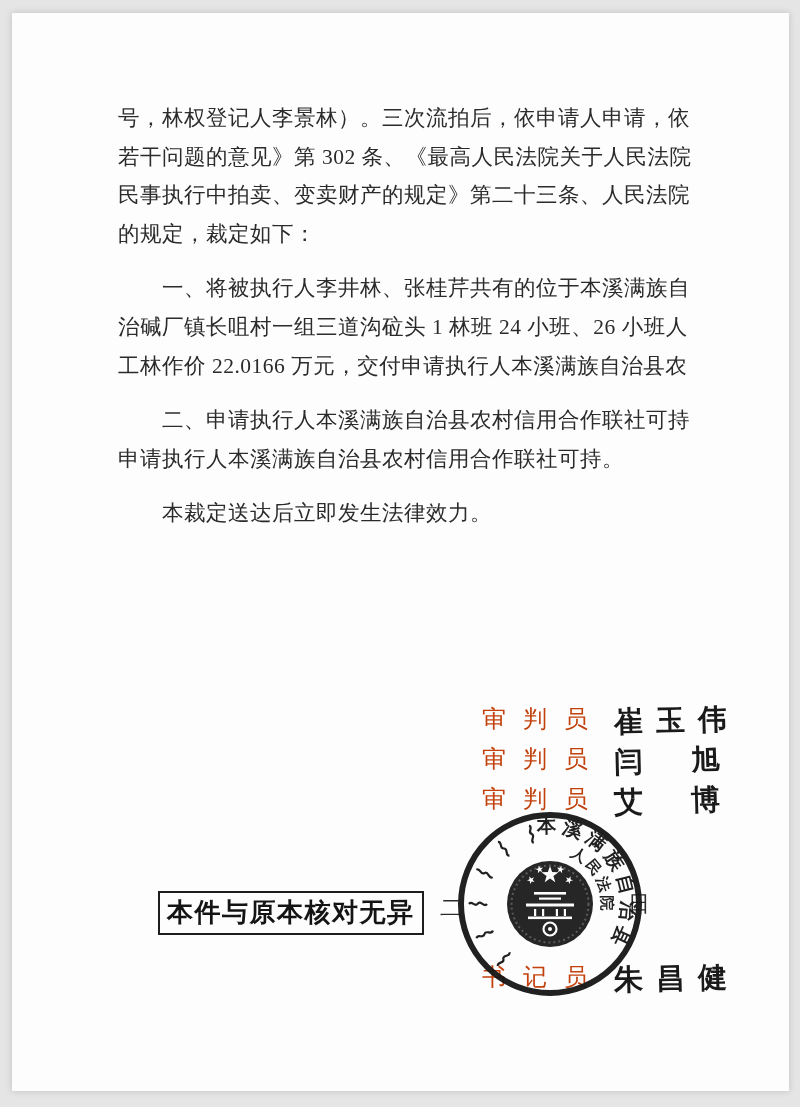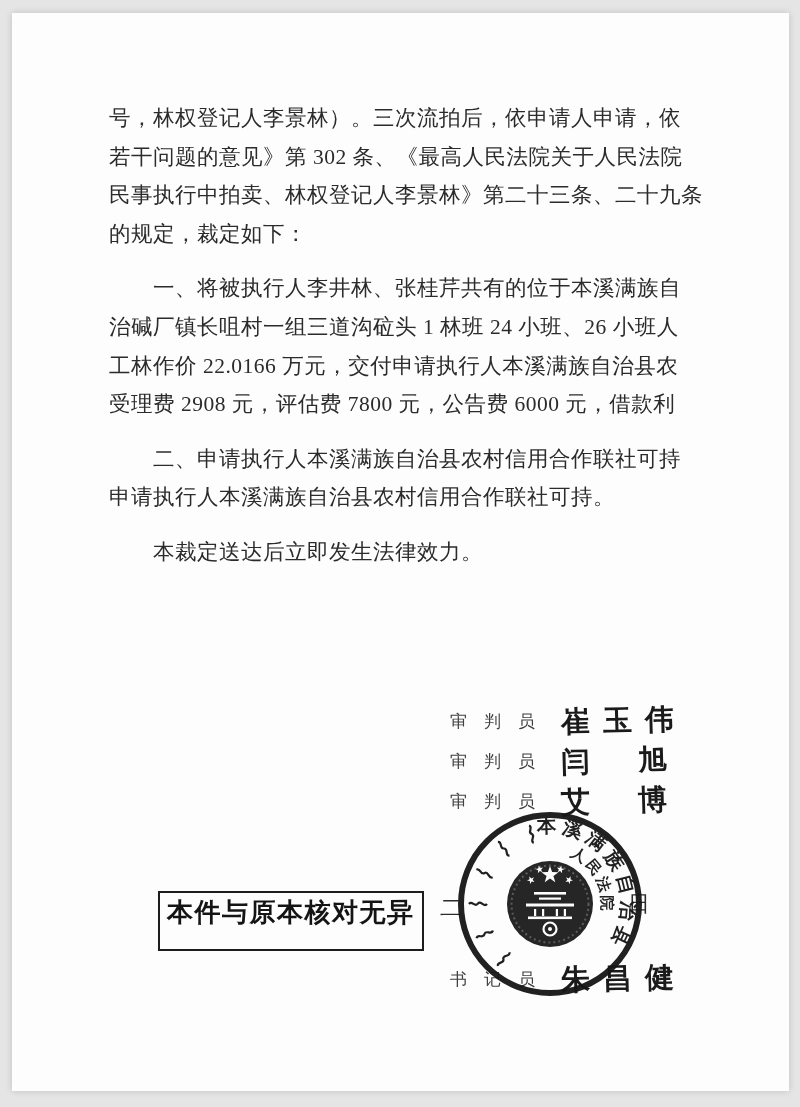--- a/index.html
+++ b/index.html
@@ -12,41 +12,42 @@
   .paper {
     position: absolute;
     left: 12px; top: 13px;
     width: 777px; height: 1078px;
     background: #fdfdfd;
     box-shadow: 0 0 7px rgba(0,0,0,0.16);
   }
   
   .body-text {
     position: absolute;
-    left: 97px; top: 86px;
+    left: 106px; top: 86px;
     width: 584px;
     font-size: 21.5px;
     line-height: 38.6px;
     color: #2b2b2b;
     letter-spacing: 0.5px;
   }
   .ln { white-space: nowrap; }
   .ln.indent { text-indent: 44px; margin-top: 16px; }
 
   
   .sig-row {
     position: absolute;
     left: 438px;
     white-space: nowrap;
     height: 40px;
   }
   .sig-role {
-    font-size: 17px;
+    font-size: 24px;
     letter-spacing: 17px;
-    color: #404040;
+    color: #c2410c;
+    margin-left: 32px;
   }
   .sig-name {
     display: inline-block;
     margin-left: 5px;
     font-size: 29px;
     font-weight: 700;
     letter-spacing: 13px;
     color: #1a1a1a;
     font-family: "DejaVu Sans", "Liberation Sans", sans-serif;
     transform: rotate(-1.5deg);
@@ -67,21 +68,21 @@
     z-index: 1;
   }
   #date-char-left { left: 428px; top: 880px; }
   #date-char-right { left: 616px; top: 876px; }
 
   
   .verify-stamp {
     position: absolute;
     left: 146px; top: 878px;
     border: 2.5px solid #1d1d1d;
-    padding: 2px 7px 19px 7px;
+    padding: 2px 7px 3px 7px;
     font-size: 26px;
     font-weight: 700;
     letter-spacing: 1.5px;
     color: #141414;
     font-family: "Liberation Sans", "DejaVu Sans", sans-serif;
     background: rgba(253,253,253,0.6);
     white-space: nowrap;
   }
 
   
@@ -94,26 +95,25 @@
   }
 </style>
 </head>
 <body>
 
 <div class="paper">
 
   <div class="body-text">
     <div class="ln">号，林权登记人李景林）。三次流拍后，依申请人申请，依</div>
     <div class="ln">若干问题的意见》第 302 条、《最高人民法院关于人民法院</div>
-    <div class="ln">民事执行中拍卖、林权登记人李景林》第二十三条、二十九条</div>
+    <div class="ln">民事执行中拍卖、变卖财产的规定》第二十三条、人民法院</div>
     <div class="ln">的规定，裁定如下：</div>
     <div class="ln indent">一、将被执行人李井林、张桂芹共有的位于本溪满族自</div>
     <div class="ln">治碱厂镇长咀村一组三道沟砬头 1 林班 24 小班、26 小班人</div>
     <div class="ln">工林作价 22.0166 万元，交付申请执行人本溪满族自治县农</div>
-    <div class="ln">受理费 2908 元，评估费 7800 元，公告费 6000 元，借款利</div>
     <div class="ln indent">二、申请执行人本溪满族自治县农村信用合作联社可持</div>
     <div class="ln">申请执行人本溪满族自治县农村信用合作联社可持。</div>
     <div class="ln indent">本裁定送达后立即发生法律效力。</div>
   </div>
 
   <div class="sig-row" id="sig-row-1">
     <span class="sig-role">审判员</span>
     <span class="sig-name">崔玉伟</span>
   </div>
   <div class="sig-row" id="sig-row-2">

